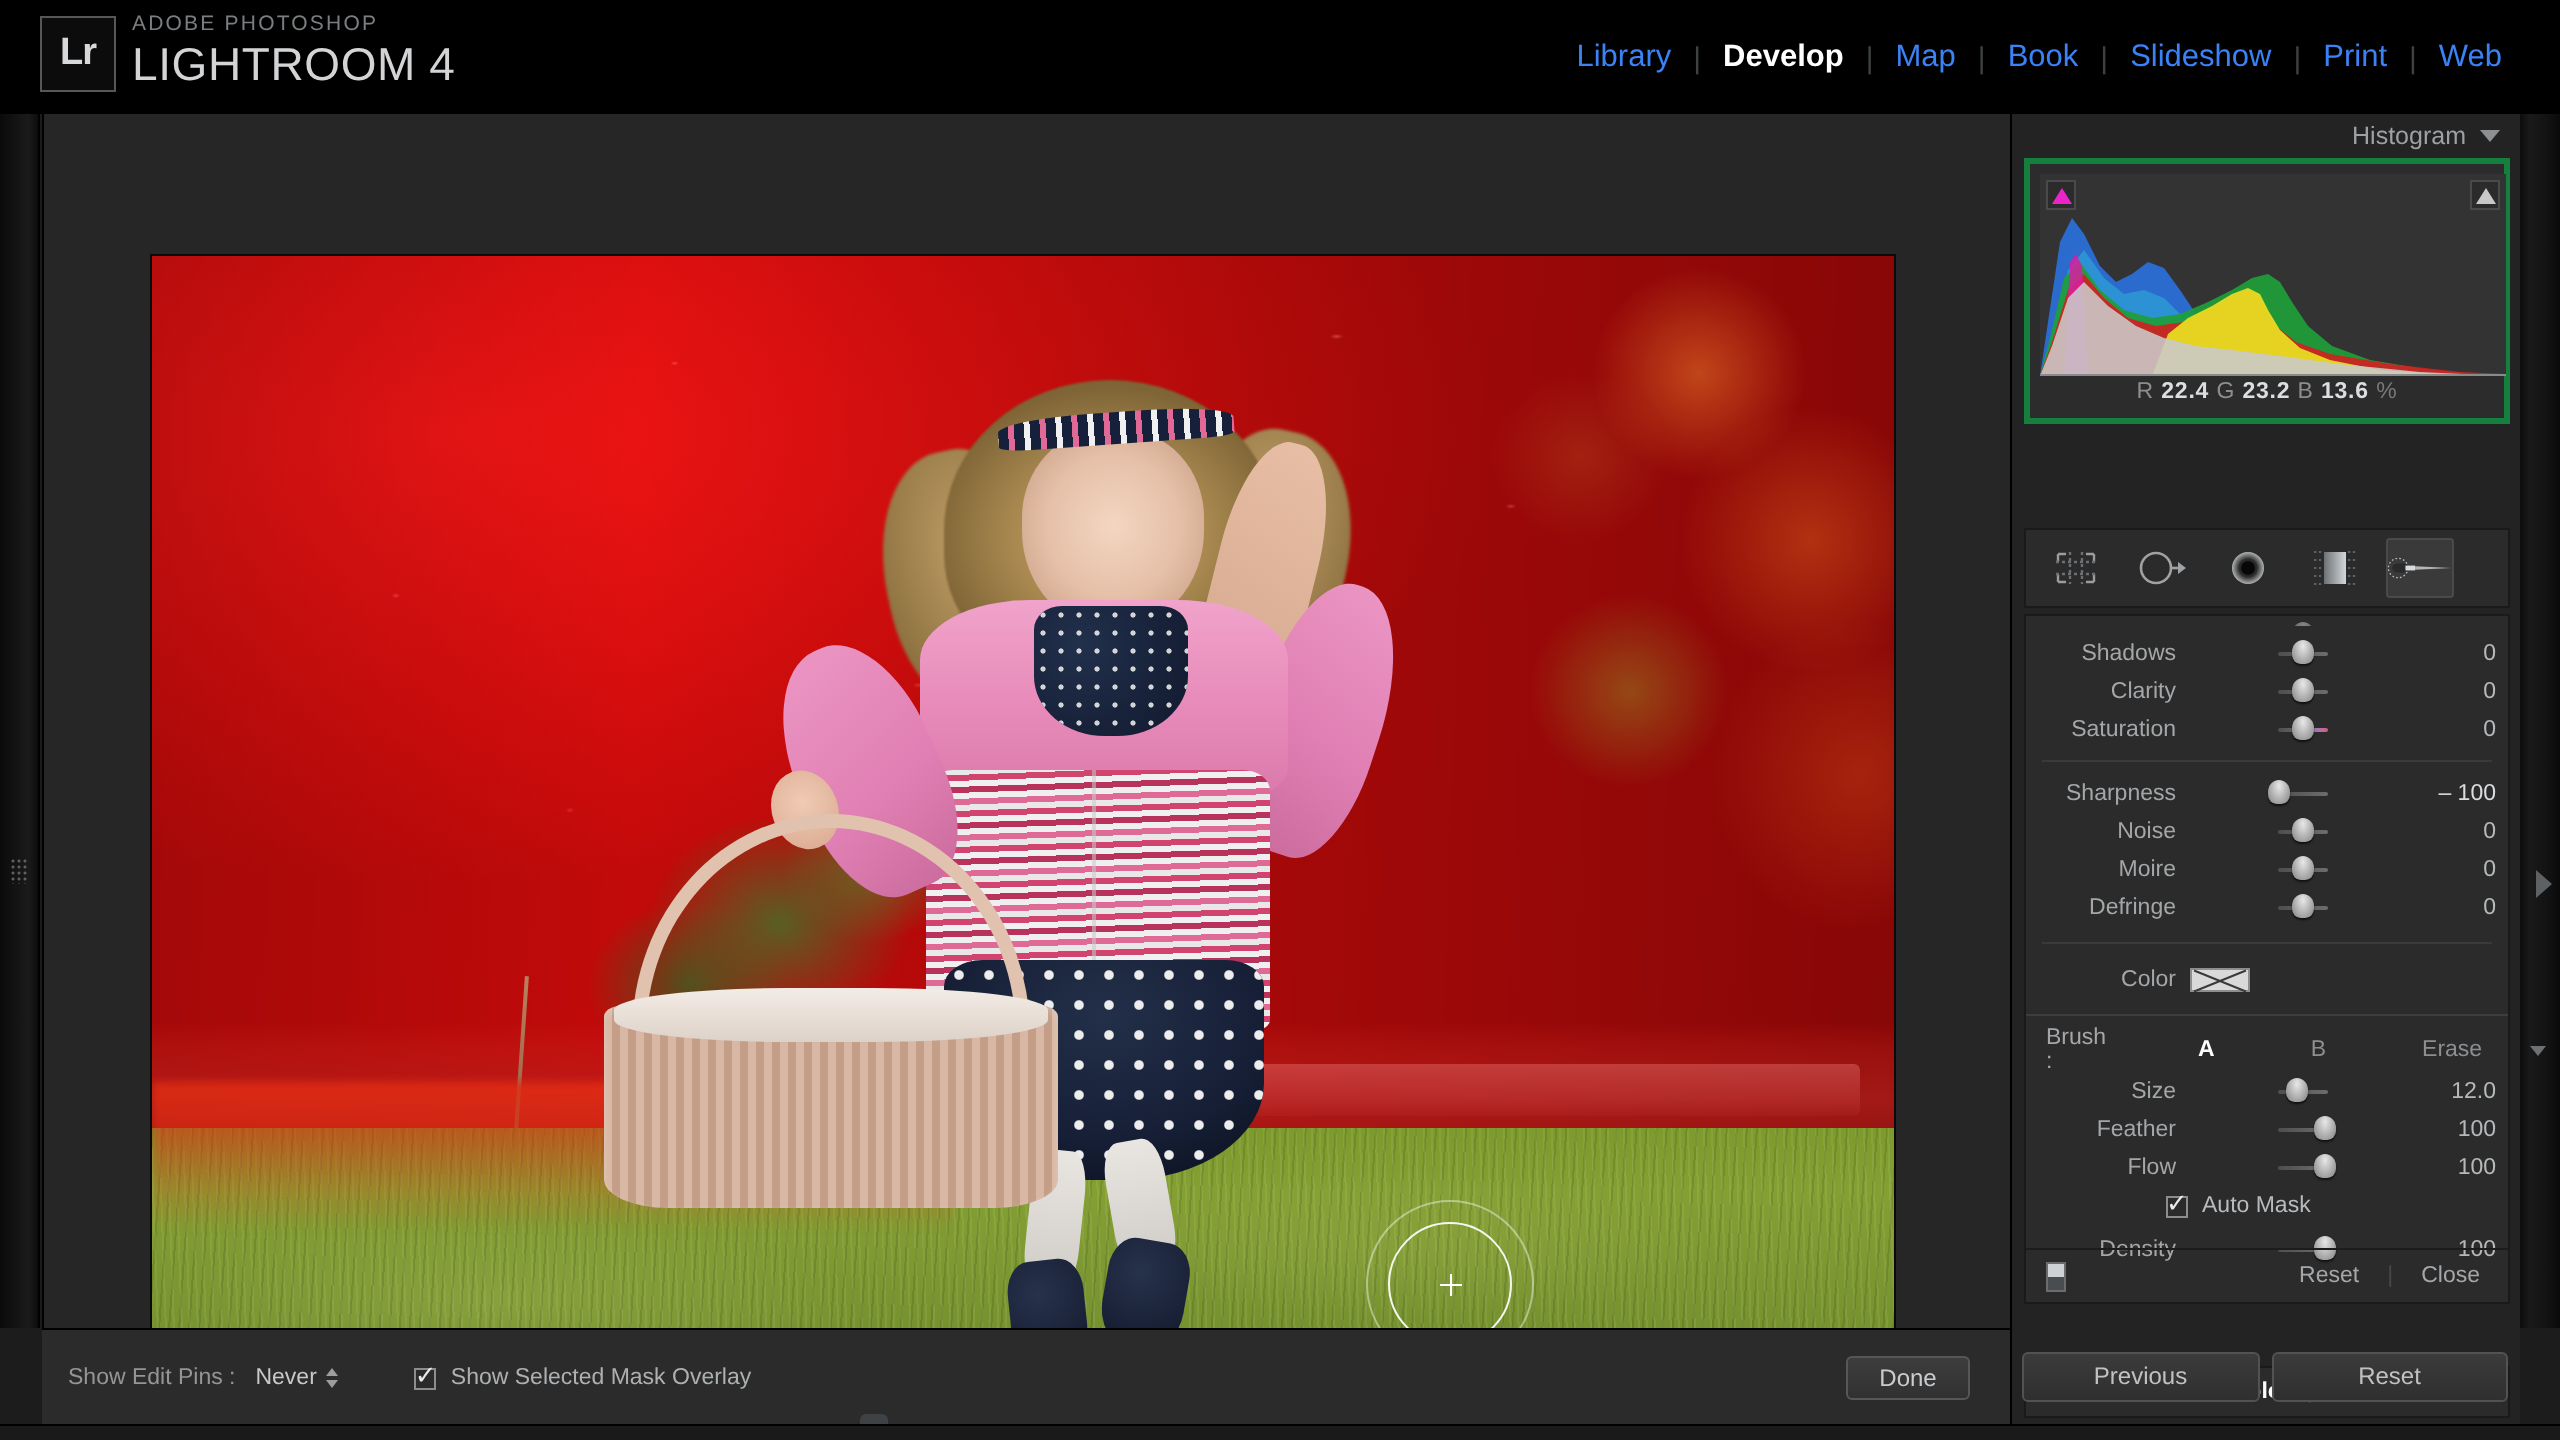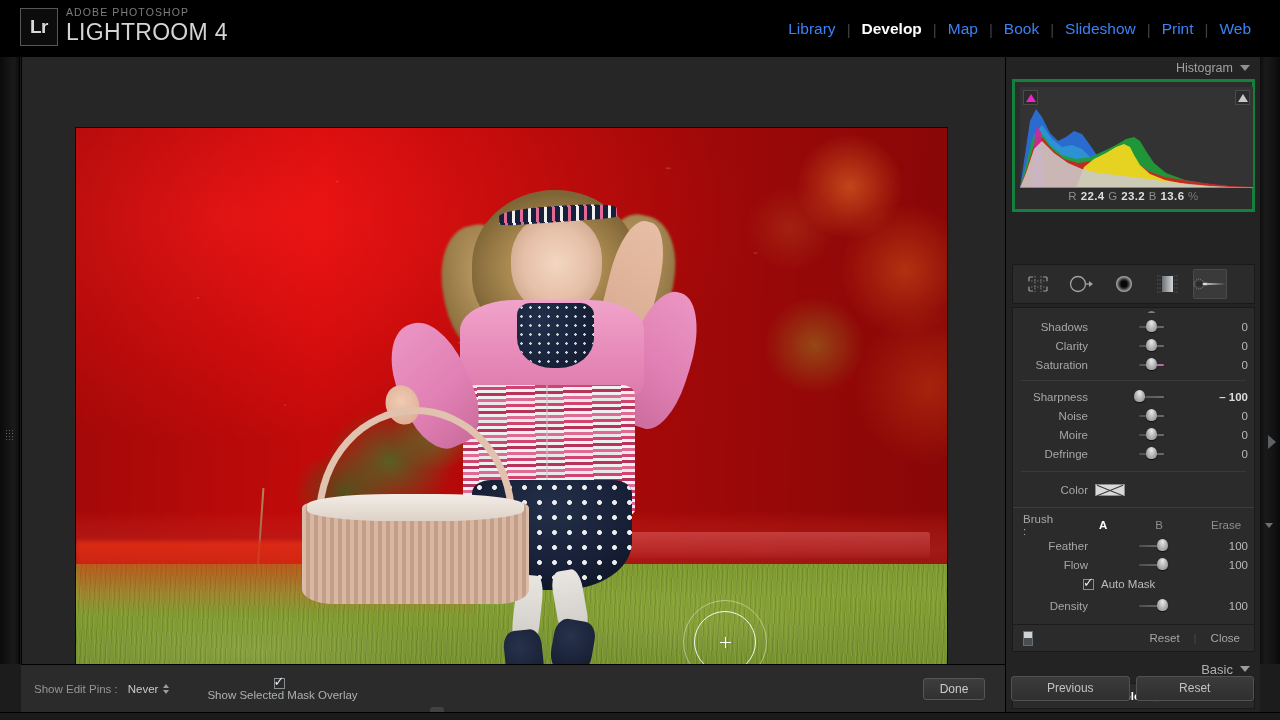--- a/index.html
+++ b/index.html
@@ -413,21 +413,21 @@
   .sl-knob {
     position: absolute; top: 3px; width: 11px; height: 12px; margin-left: -5.5px;
     background: radial-gradient(ellipse at 50% 25%, #e8e8e8, #9a9a9a 75%, #777 100%);
     border-radius: 50% 50% 40% 40%;
     box-shadow: 0 1px 1px rgba(0,0,0,.6);
   }
   .sl-val {
     width: 40px; text-align: right; font-size: 11.5px; color: #b6b9bb;
     white-space: nowrap;
   }
-  .sl-val.big { color: #dadcde; font-weight: bold; }
+  .sl-val.big { color: #dadcde; font-weight: normal; }
   .divider { height: 1px; background: #1f1f1f; border-bottom: 1px solid #3a3a3a; margin: 6px 8px; }
 
   #color-row { display: flex; align-items: center; height: 24px; }
   #color-row .sl-label { width: 82px; }
   #color-swatch {
     width: 30px; height: 12px; background: #d9d9d9; border: 1px solid #8e8e8e;
     position: relative;
   }
   #color-swatch::before, #color-swatch::after {
     content: ''; position: absolute; left: 0; top: 50%; width: 100%; height: 1px;
@@ -524,21 +524,21 @@
   #toolbar .tb-value { margin-left: 10px; color: #c6c9cb; }
   .stepper {
     display: inline-flex; flex-direction: column; margin-left: 5px; gap: 2px;
   }
   .stepper i {
     width: 0; height: 0;
     border-left: 3.5px solid transparent; border-right: 3.5px solid transparent;
   }
   .stepper i.up { border-bottom: 4px solid #9b9ea0; }
   .stepper i.dn { border-top: 4px solid #9b9ea0; }
-  #mask-overlay-chk { display: flex; align-items: center; margin-left: 38px; flex-direction: column; }
+  #mask-overlay-chk { display: flex; align-items: center; margin-left: 38px; }
   #mask-overlay-chk .lbl { color: #adb0b2; }
   #done-btn {
     margin-left: auto; margin-right: 20px;
     width: 62px; height: 22px;
     background: linear-gradient(180deg,#3d3d3d,#313131);
     border: 1px solid #575757; border-radius: 3px;
     display: flex; align-items: center; justify-content: center;
     color: #c9ccce; font-size: 12px;
   }
 
@@ -842,20 +842,28 @@
 
         <div id="brush-row" style="margin-top:6px">
           <span class="bl">Brush :</span>
           <span class="opt act">A</span>
           <span class="opt">B</span>
           <span class="opt erase">Erase</span>
           <span class="tri-s"></span>
         </div>
 
         <div class="slider-row">
+          <div class="sl-label">Size</div>
+          <div class="sl-track-wrap">
+            <div class="sl-track"></div>
+              <div class="sl-knob" style="left:39%"></div>
+          </div>
+          <div class="sl-val">12.0</div>
+        </div>
+        <div class="slider-row">
           <div class="sl-label">Feather</div>
           <div class="sl-track-wrap">
             <div class="sl-track"></div>
               <div class="sl-knob" style="left:93%"></div>
           </div>
           <div class="sl-val">100</div>
         </div>
         <div class="slider-row">
           <div class="sl-label">Flow</div>
           <div class="sl-track-wrap">
@@ -880,24 +888,20 @@
         </div>
 
         <div id="panel-footer">
           <div id="switch-icon"></div>
           <span id="reset-lnk" class="btn">Reset</span>
           <span class="fsep">|</span>
           <span id="close-lnk" class="btn">Close</span>
         </div>
       </div>
 
-      <div id="basic-head">
-        <span>Basic</span>
-        <span class="tri"></span>
-      </div>
       <div id="treatment-box">
         <span class="tlabel">Treatment :</span>
         <span class="topt">Color</span>
         <span class="tdiv">|</span>
         <span class="topt2">Black &amp; White</span>
       </div>
       <div id="basic-sliver">
         <div class="mini-track"></div>
         <div class="mini-knob"></div>
       </div>

